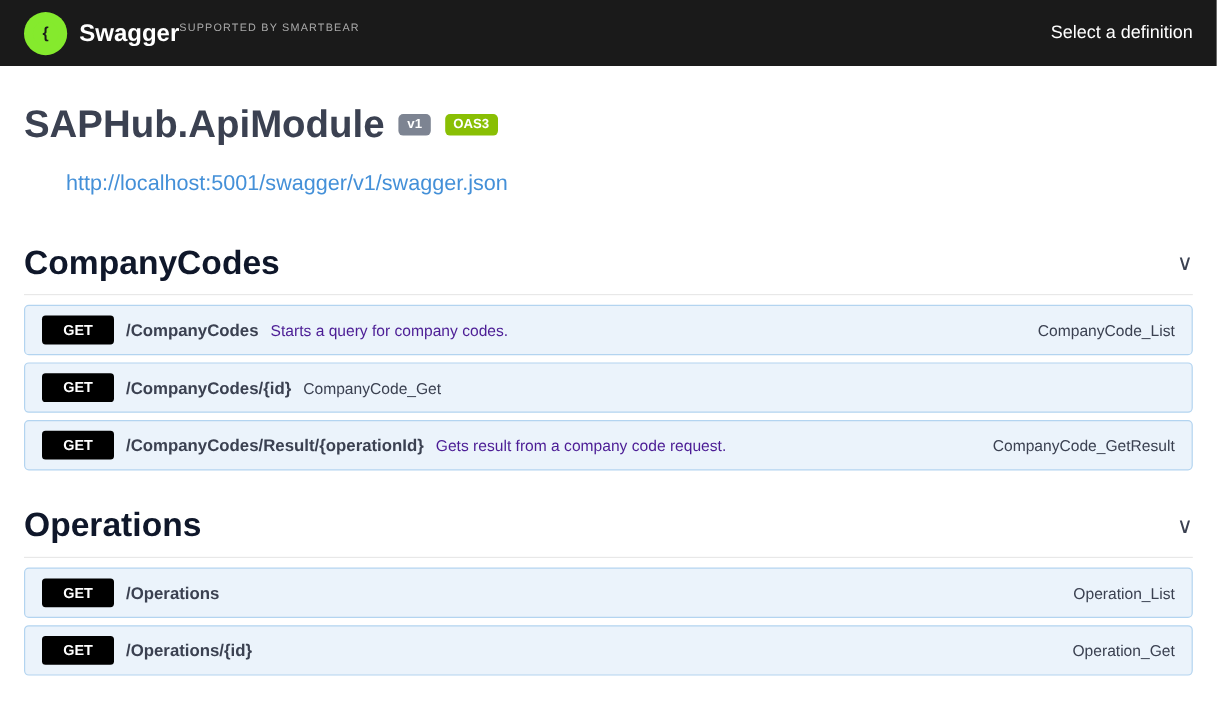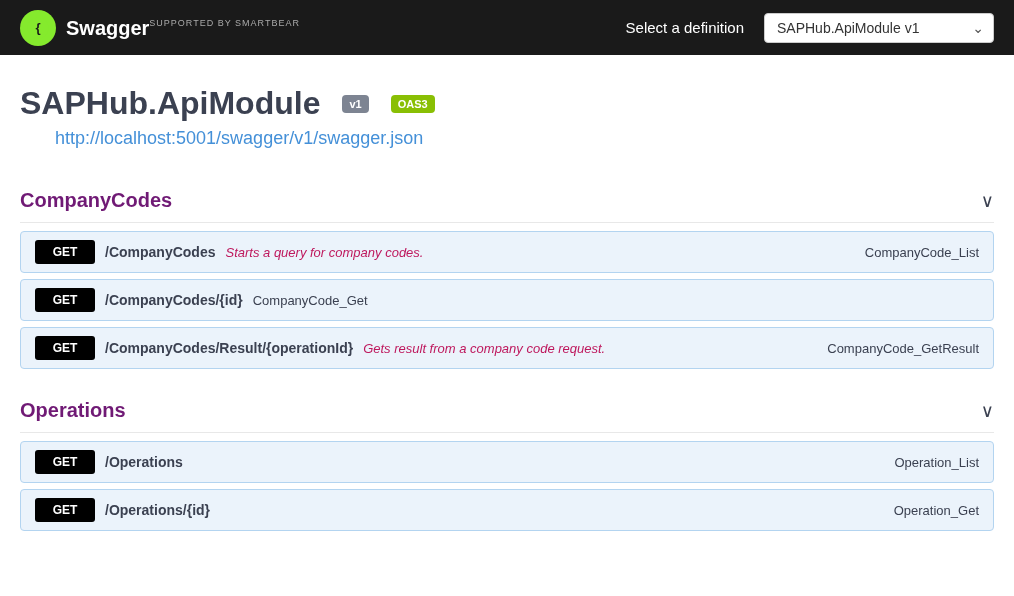--- a/index.html
+++ b/index.html
@@ -88,22 +88,22 @@
 
     
     .main {
       padding: 30px 20px 20px 20px;
     }
 
     
     .api-title-row {
       display: flex;
       align-items: center;
-      gap: 22px;
-      margin-bottom: 6px;
+      gap: 12px;
+      margin-bottom: 20px;
     }
     .api-title {
       font-size: 32px;
       font-weight: 700;
       color: #3b4151;
     }
     .badge-v1 {
       background: #7d8492;
       color: #fff;
       font-size: 11px;
@@ -136,23 +136,23 @@
     .section-header {
       display: flex;
       align-items: center;
       justify-content: space-between;
       padding: 10px 0;
       border-bottom: 1px solid #e8e8e8;
       margin-bottom: 8px;
       cursor: pointer;
     }
     .section-title {
-      font-size: 20px;
-      font-weight: 700;
-      color: #701a75;
+      font-size: 28px;
+      font-weight: 700;
+      color: #0f172a;
     }
     .section-chevron {
       font-size: 18px;
       color: #3b4151;
     }
 
     
     .api-row {
       display: flex;
       align-items: center;
@@ -176,24 +176,23 @@
     }
     .api-path {
       font-size: 14px;
       font-weight: 700;
       color: #3b4151;
       margin-left: 10px;
       white-space: nowrap;
     }
     .api-description {
       font-size: 13px;
-      color: #be185d;
+      color: #4c1d95;
       margin-left: 10px;
       flex: 1;
-      font-style: italic;
     }
     .api-operation-id {
       font-size: 13px;
       color: #3b4151;
       text-align: right;
       white-space: nowrap;
       margin-left: 10px;
     }
   </style>
 </head>
@@ -207,24 +206,20 @@
         <text x="50" y="68" text-anchor="middle" font-size="60" font-weight="bold" fill="#1a1a1a" font-family="sans-serif">{</text>
       </svg>
     </div>
     <div class="logo-text-area">
       <span class="logo-title">Swagger</span>
       <span class="logo-subtitle">Supported by SMARTBEAR</span>
     </div>
   </div>
   <div class="header-spacer"></div>
   <span class="definition-label">Select a definition</span>
-  <div class="definition-select-wrapper">
-    <select class="definition-select"><option>SAPHub.ApiModule v1</option></select>
-    <span class="definition-select-arrow">⌄</span>
-  </div>
 </header>
 
 <main class="main">
 
   <div class="api-title-row">
     <h1 class="api-title">SAPHub.ApiModule</h1>
     <span class="badge-v1">v1</span>
     <span class="badge-oas3">OAS3</span>
   </div>
   <a class="api-link" href="#">http://localhost:5001/swagger/v1/swagger.json</a>

